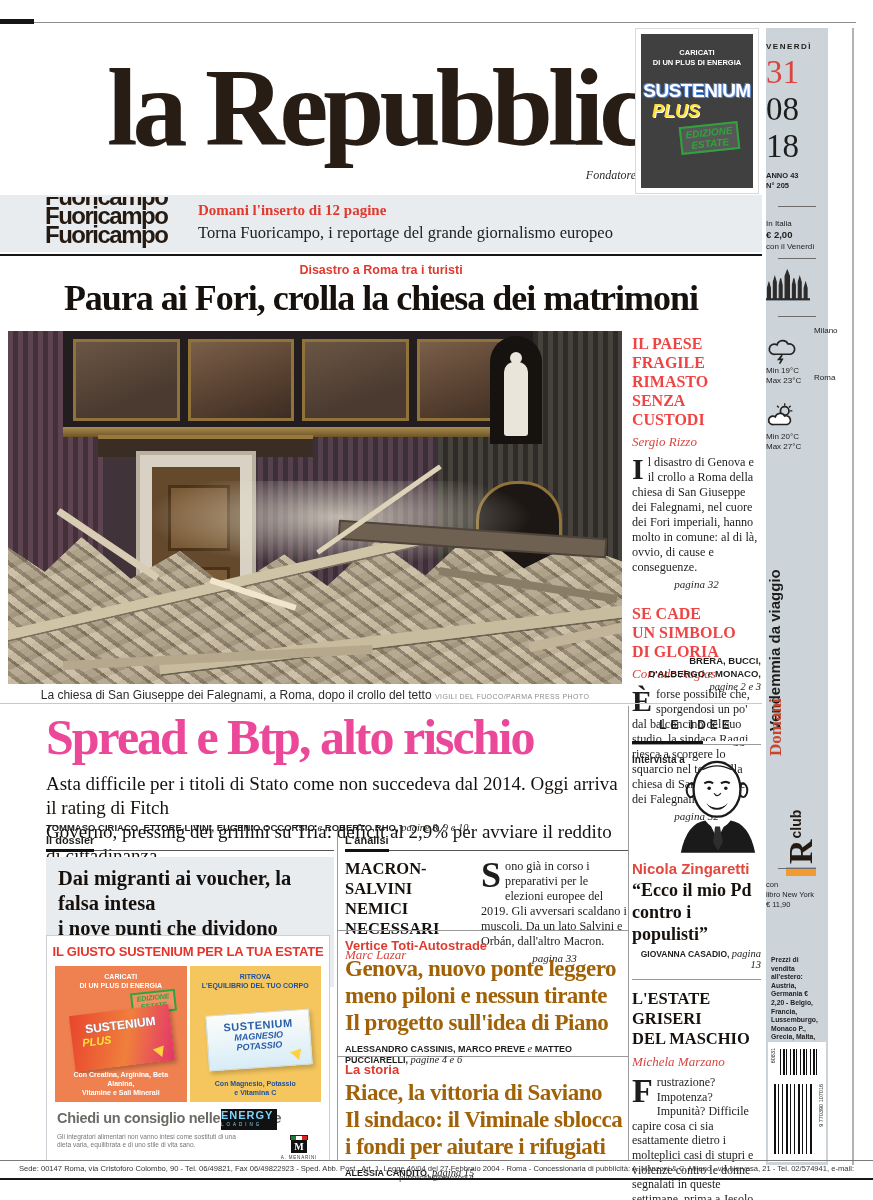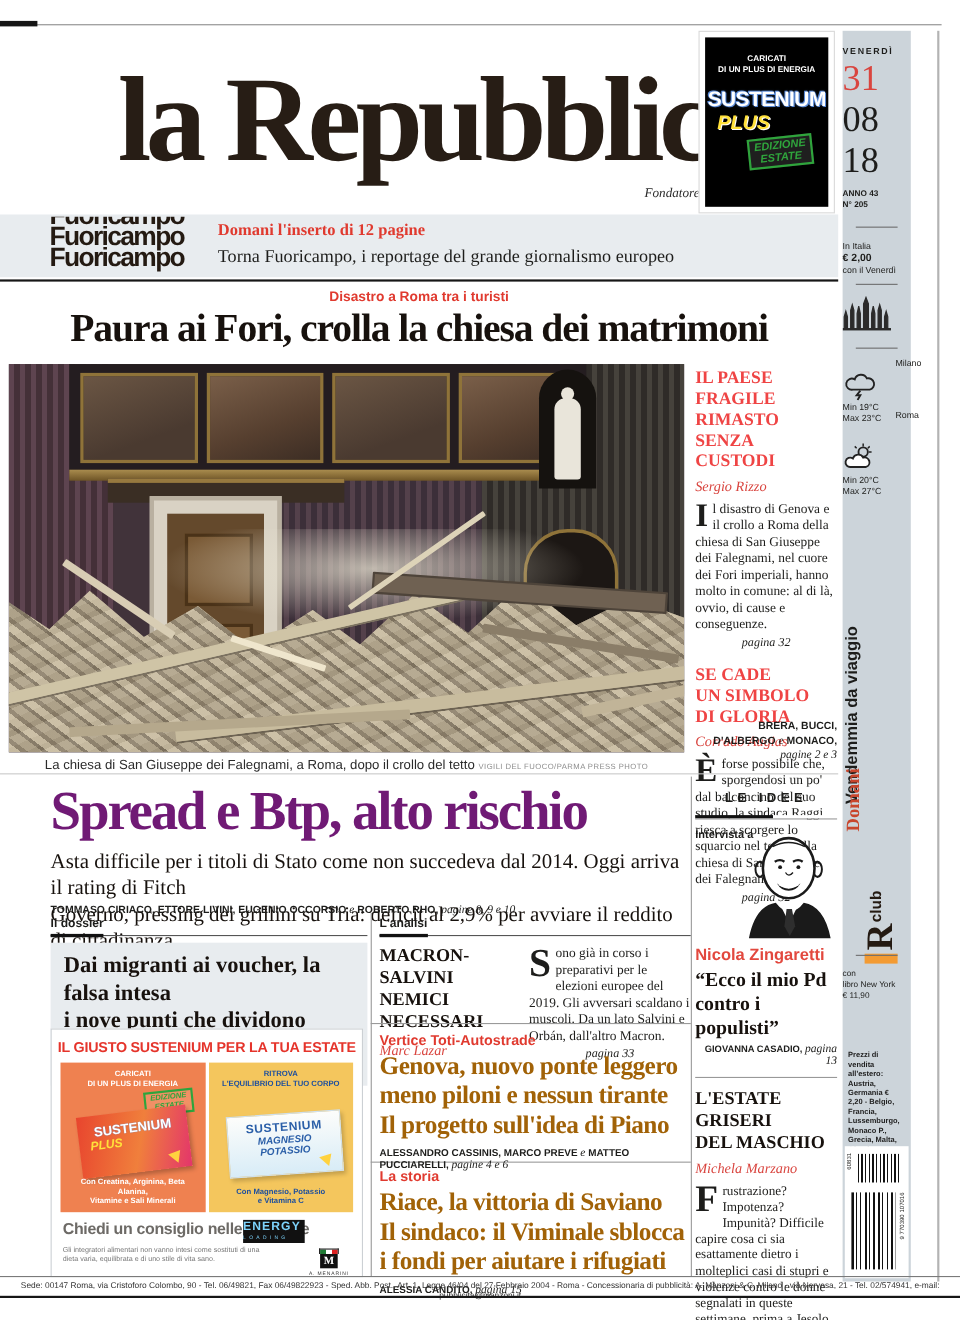--- a/index.html
+++ b/index.html
@@ -12,21 +12,21 @@
   .top-rule{left:0;top:22px;width:856px;height:1px;background:#8d8d8d;}
   .top-rule-thick{left:0;top:19px;width:34px;height:5px;background:#151515;}
   
   .masthead{left:100px;top:58px;width:600px;text-align:center;
     font-family:"Liberation Serif","DejaVu Serif",serif;font-weight:700;
     font-size:110px;line-height:100px;letter-spacing:-5px;color:#271d15;}
   .founder{left:420px;top:168px;width:300px;text-align:right;font-style:italic;
     font-size:12px;color:#2a2a2a;}
   
   .topad{left:635px;top:28px;width:124px;height:166px;background:#fff;border:1px solid #d9d9d9;box-sizing:border-box;}
-  .topad-in{position:absolute;left:5px;top:5px;right:5px;bottom:5px;background:#000000;text-align:center;overflow:hidden;}
+  .topad-in{position:absolute;left:5px;top:5px;right:5px;bottom:5px;background:#404040;text-align:center;overflow:hidden;}
   .topad-kick{margin-top:14px;color:#fff;font-weight:bold;font-size:7.5px;line-height:10px;}
   .topad-brand{margin-top:12px;color:#fff;font-weight:bold;font-size:19px;letter-spacing:-.5px;
     text-shadow:0 0 1px #5b8ad6,0 0 2px #5b8ad6,1px 1px 0 #5b8ad6,-1px -1px 0 #5b8ad6;}
   .topad-plus{margin:-1px 0 0 -42px;color:#ffe03a;font-weight:bold;font-style:italic;font-size:18px;
     text-shadow:1px 1px 0 #fff;}
   .stamp{display:inline-block;border:2px solid #2fa43c;color:#2fa43c;font-weight:bold;font-style:italic;
     text-align:center;transform:rotate(-6deg);padding:1px 4px;background:rgba(255,255,255,.12);}
   .topad-stamp{margin:2px 0 0 26px;font-size:10px;line-height:11px;}
   
   .strip{left:766px;top:28px;width:62px;height:1137px;background:#ccd4da;font-size:8px;}
@@ -118,21 +118,21 @@
   .opauthor{font-family:"Liberation Serif",serif;font-style:italic;font-size:13px;color:#d9453f;margin:5px 0;}
   .opbody{font-family:"Liberation Serif",serif;font-size:12.2px;line-height:15px;color:#1d1d1b;}
   .dropcap{float:left;font-family:"Liberation Serif",serif;font-weight:600;font-size:30px;line-height:26px;margin:1px 4px 0 0;}
   .pg{text-align:center;font-family:"Liberation Serif",serif;font-style:italic;font-size:11px;margin-top:2px;}
   .opmore{position:absolute;left:0;top:320px;width:129px;text-align:right;font-size:9.5px;font-weight:bold;line-height:13px;}
   .by-it{font-family:"Liberation Serif",serif;font-style:italic;font-weight:normal;font-size:10.5px;}
   .gap2{margin-top:12px;}
   
   .mid-rule{left:0;top:703px;width:762px;height:1px;background:#c9c9c9;}
   .spread-head{left:46px;top:708px;width:582px;font-family:"Liberation Serif",serif;font-weight:700;
-        font-size:50px;letter-spacing:-2px;color:#701a75;}
+        font-size:50px;letter-spacing:-2px;color:#ec4899;}
   .spread-sub{left:46px;top:772px;width:582px;font-family:"Liberation Serif",serif;font-size:19px;line-height:24px;color:#17110d;}
   .spread-by{left:46px;top:822px;width:582px;font-size:9.5px;font-weight:bold;}
   
   .seclabel{border-bottom:1px solid #555;}
   .seclabel span{display:inline-block;font-weight:bold;font-size:11px;padding-bottom:3px;
         border-bottom:3px solid #111;margin-bottom:-2px;}
   
   .dossier{left:46px;top:830px;width:288px;}
   .dbox{margin-top:6px;background:#e8ecef;padding:9px 12px 7px;}
   .dhead{font-family:"Liberation Serif",serif;font-weight:600;font-size:20.5px;line-height:25px;color:#17110d;}

